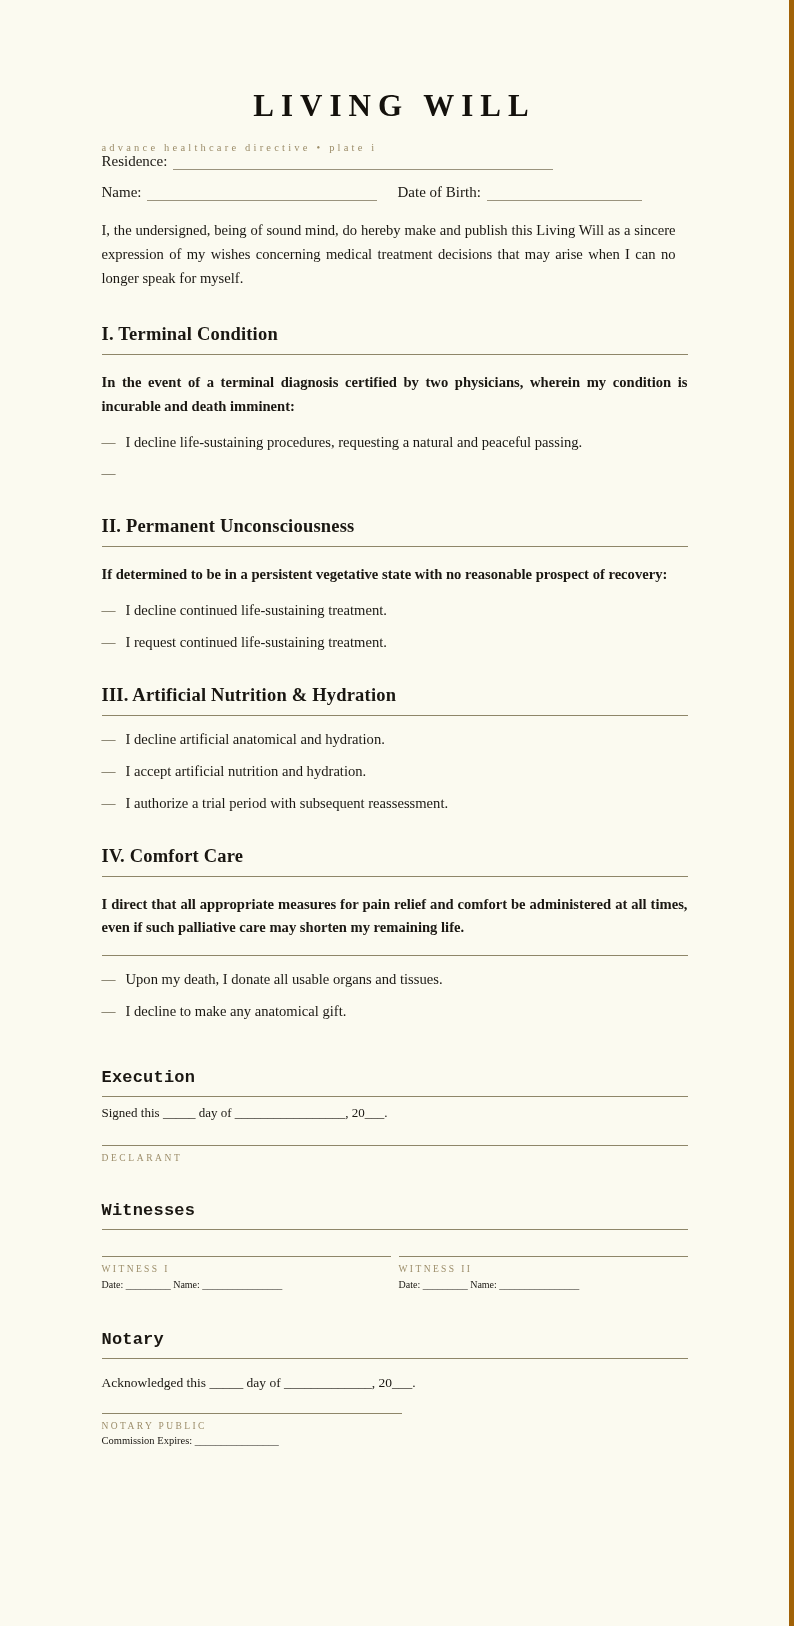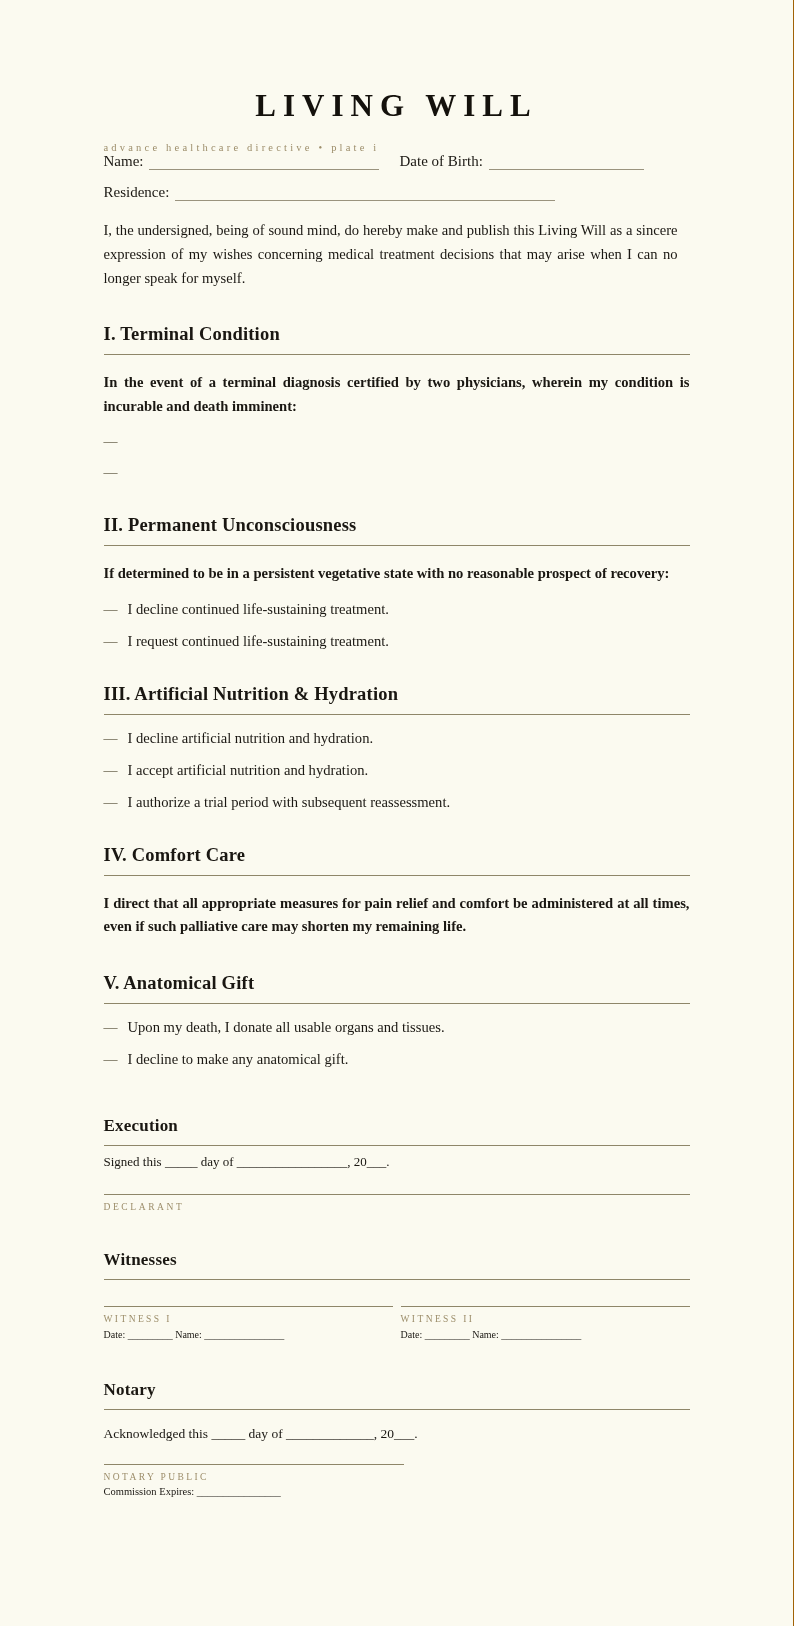--- a/index.html
+++ b/index.html
@@ -13,21 +13,21 @@
     font-family: "Liberation Serif", serif;
     color: #1a1712;
     position: relative;
   }
   .page {
     width: 794px;
     min-height: 1626px;
     box-sizing: border-box;
     padding: 78px 0 40px 0;
     background: #fbfaf0;
-    border-right: 1px solid #a16207;
+    border-right: 5px solid #a16207;
   }
   .content {
     width: 586px;
     margin: 0 auto;
   }
   
   .doc-title {
     text-align: center;
     font-size: 31px;
     font-weight: bold;
@@ -81,20 +81,21 @@
   }
   
   h2.section {
     font-size: 18.5px;
     font-weight: bold;
     margin: 34px 0 0 0;
     letter-spacing: 0.2px;
   }
   h2.section.small {
     font-size: 17px;
+    font-family: Liberation Mono, monospace;
   }
   .hr {
     border-bottom: 1px solid #8e8669;
     margin-top: 9px;
   }
   
   .opt {
     display: flex;
     align-items: baseline;
     font-size: 14.6px;
@@ -173,39 +174,40 @@
 <body>
 
 <div class="page">
   <div class="content">
 
     <div class="doc-title">LIVING WILL</div>
     <div class="doc-subtitle">advance healthcare directive • plate i</div>
 
 
     <div class="field-row">
+      <span class="field-label">Residence:</span>
+      <span class="rule w-res"></span>
+    </div>
+
+    <div class="field-row">
       <span class="field-label">Name:</span>
       <span class="rule w-name"></span>
       <span class="gap-md"></span>
       <span class="field-label">Date of Birth:</span>
       <span class="rule w-dob"></span>
     </div>
 
-    <div class="field-row">
-      <span class="field-label">Residence:</span>
-      <span class="rule w-res"></span>
-    </div>
-
     <p class="body">I, the undersigned, being of sound mind, do hereby make and publish this Living Will as a sincere expression of my wishes concerning medical treatment decisions that may arise when I can no longer speak for myself.</p>
 
     <h2 class="section">I. Terminal Condition</h2>
     <div class="hr"></div>
     <p class="lead">In the event of a terminal diagnosis certified by two physicians, wherein my condition is incurable and death imminent:</p>
     <div class="opt">
       <span class="dash">—</span>
+      <span>I decline life-sustaining procedures, requesting a natural and peaceful passing.</span>
     </div>
     <div class="opt">
       <span class="dash">—</span>
     </div>
 
     <h2 class="section">II. Permanent Unconsciousness</h2>
     <div class="hr"></div>
     <p class="lead">If determined to be in a persistent vegetative state with no reasonable prospect of recovery:</p>
     <div class="opt">
       <span class="dash">—</span>
@@ -213,36 +215,35 @@
     </div>
     <div class="opt">
       <span class="dash">—</span>
       <span>I request continued life-sustaining treatment.</span>
     </div>
 
     <h2 class="section">III. Artificial Nutrition &amp; Hydration</h2>
     <div class="hr"></div>
     <div class="opt">
       <span class="dash">—</span>
-      <span>I decline artificial nutrition and hydration.</span>
+      <span>I decline artificial anatomical and hydration.</span>
     </div>
     <div class="opt">
       <span class="dash">—</span>
       <span>I accept artificial nutrition and hydration.</span>
     </div>
     <div class="opt">
       <span class="dash">—</span>
       <span>I authorize a trial period with subsequent reassessment.</span>
     </div>
 
     <h2 class="section">IV. Comfort Care</h2>
     <div class="hr"></div>
     <p class="lead">I direct that all appropriate measures for pain relief and comfort be administered at all times, even if such palliative care may shorten my remaining life.</p>
 
-    <h2 class="section">V. Anatomical Gift</h2>
     <div class="hr"></div>
     <div class="opt">
       <span class="dash">—</span>
       <span>Upon my death, I donate all usable organs and tissues.</span>
     </div>
     <div class="opt">
       <span class="dash">—</span>
       <span>I decline to make any anatomical gift.</span>
     </div>
 

